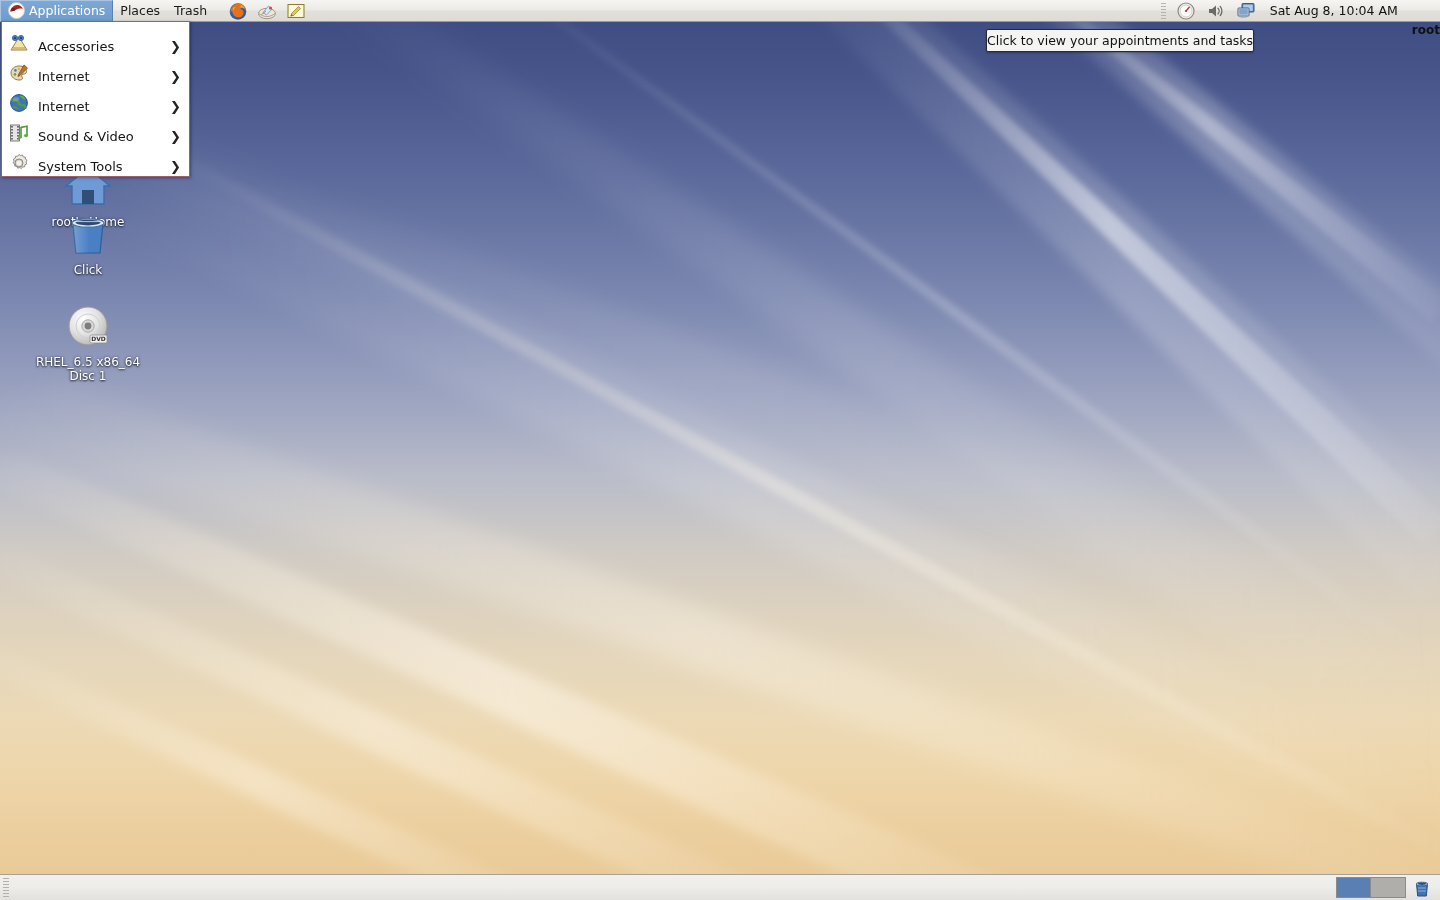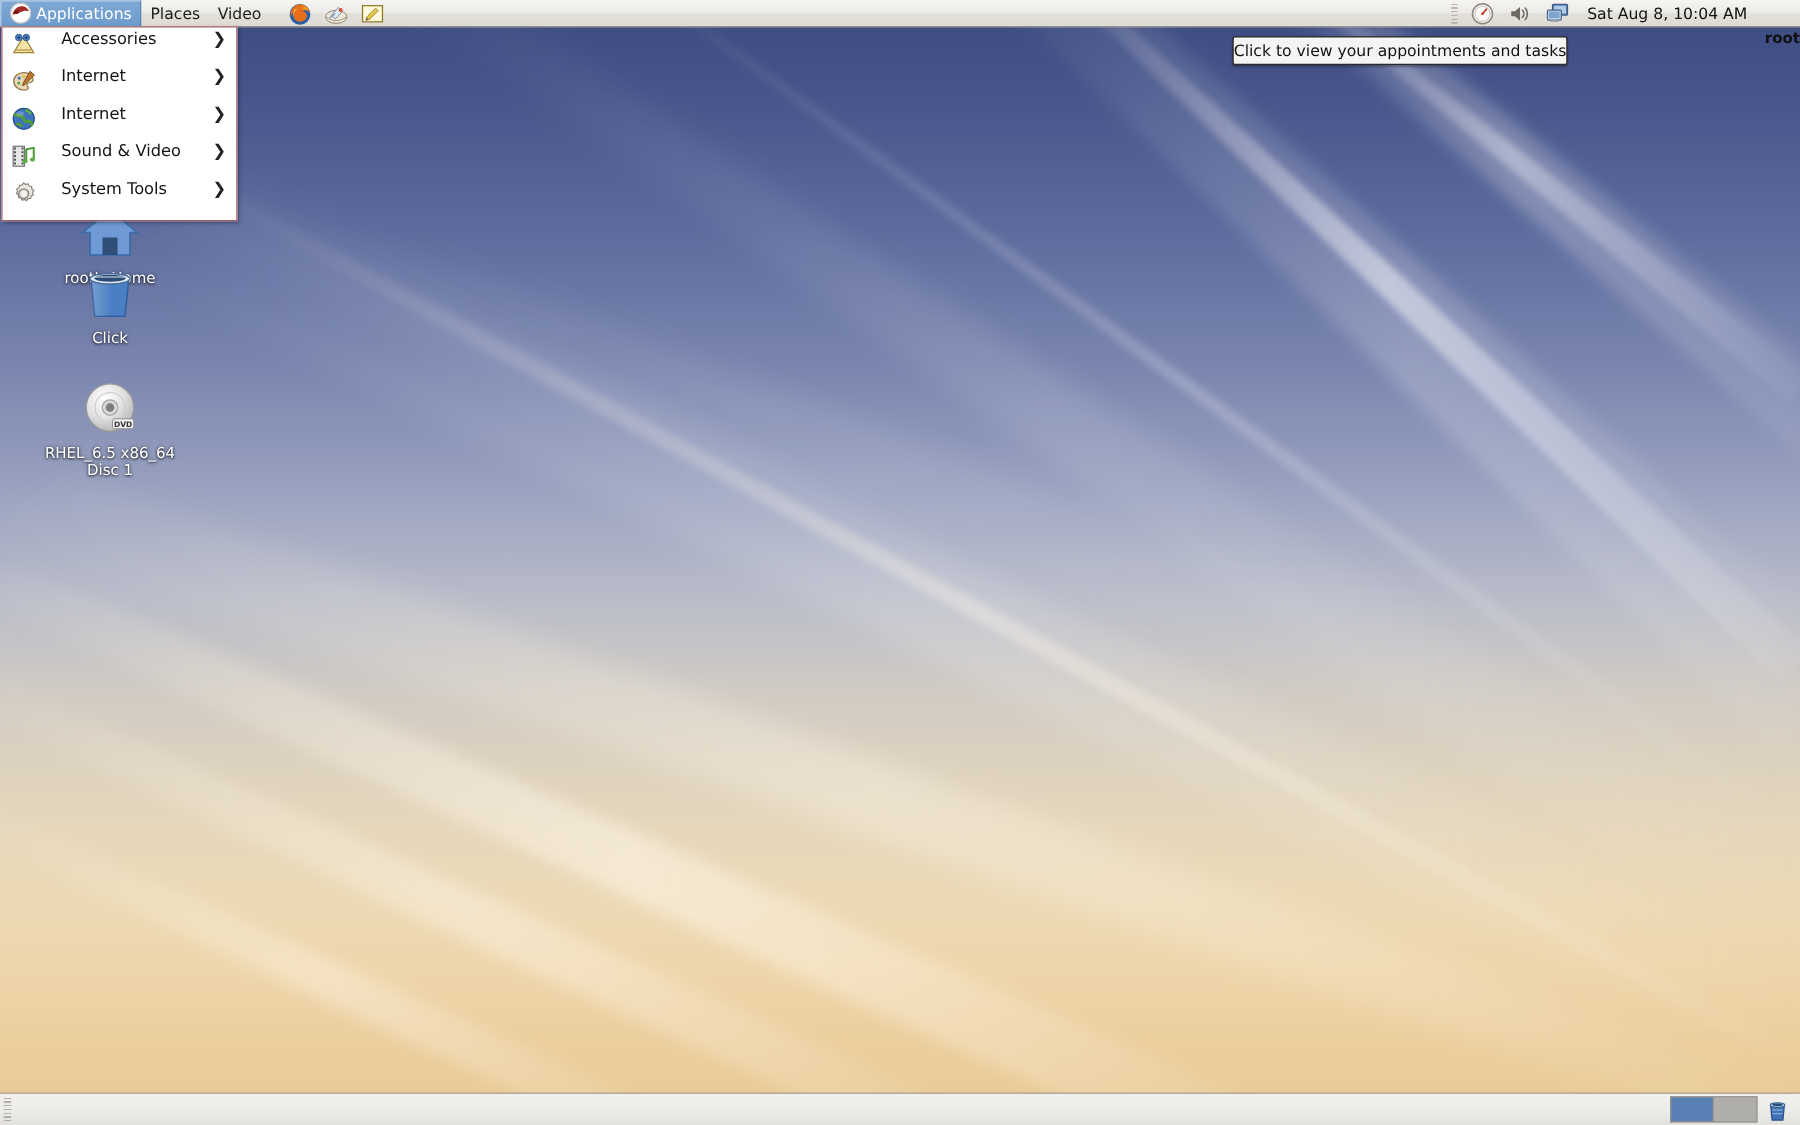--- a/index.html
+++ b/index.html
@@ -127,27 +127,27 @@
     width: 189px;
     background: #ffffff;
     border: 1px solid #9e5f6b;
     box-shadow: 1px 1px 3px rgba(0,0,0,.35);
     z-index: 60;
     padding: 2px 0;
     box-sizing: border-box;
   }
   .app-menu-item {
     display: flex;
-    align-items: flex-start;
+    align-items: flex-end;
     height: 30px;
     padding: 0 6px 0 6px;
     font-size: 13px;
     color: #151515;
     cursor: default;
-    gap: 19px;
+    gap: 8px;
   }
   .ami-icon { width: 22px; height: 22px; flex: 0 0 auto; position: relative; }
   .ami-label { flex: 1 1 auto; white-space: nowrap; }
   .ami-arrow {
     flex: 0 0 auto;
     font-size: 13px;
     font-weight: bold;
     color: #222;
     padding-right: 2px;
   }
@@ -307,21 +307,21 @@
           </svg>
         </span>
         <span>Applications</span>
       </div>
 
       <div class="menu-btn">
         <span>Places</span>
       </div>
 
       <div class="menu-btn">
-        <span>Video</span>
+        <span>Trash</span>
       </div>
     </div>
 
     <div class="launchers">
       <span class="launcher">
         <svg width="20" height="20" viewBox="0 0 20 20">
           <circle cx="10" cy="10.5" r="8.3" fill="#2a5fa5"></circle>
           <path d="M10 2.4a8.3 8.3 0 0 1 8.2 7.1c-1.6-3-4.6-2.7-6.4-1.6 1.8.2 3 1.1 3.5 2.5.7 2.3-.8 5.1-3.7 5.8-3 .7-5.9-.9-6.7-3.4-.6-1.8-.2-3.6.9-5.1C4.3 8.7 3 10.6 2.6 12.3A8.3 8.3 0 0 1 10 2.4Z" fill="#e8701a"></path>
           <path d="M12.6 3.6c2.1.9 3.6 2.6 4.3 4.6-1.2-1.4-3.1-2-5-1.5 1-1 1.2-2.2.7-3.1Z" fill="#f5a623"></path>
           <path d="M7.6 6.3c-1.6 1-2.6 2.6-2.6 4.3 0 .6.1 1.2.3 1.7-.9-1.4-.9-3.2-.1-4.6.6-1 1.4-1.5 2.4-1.4Z" fill="#ffcf5c"></path>

